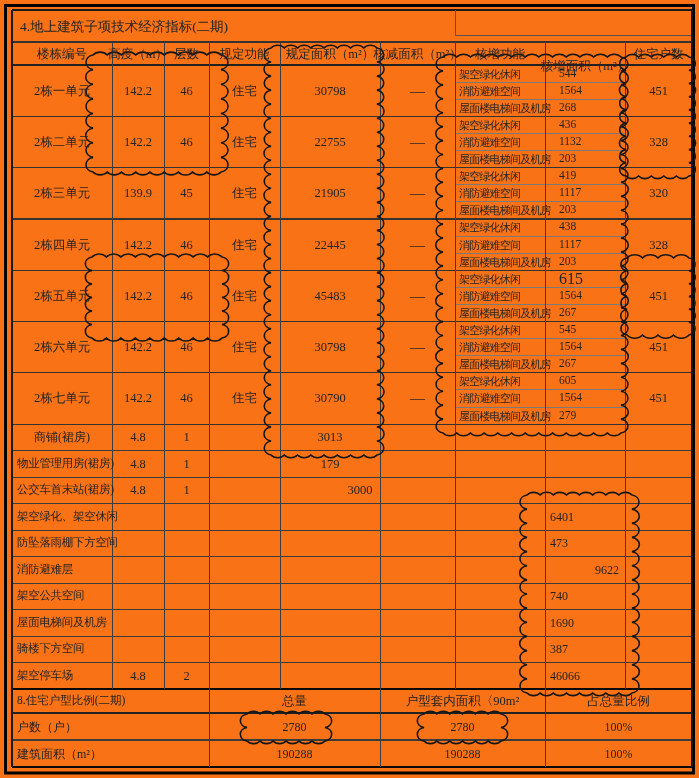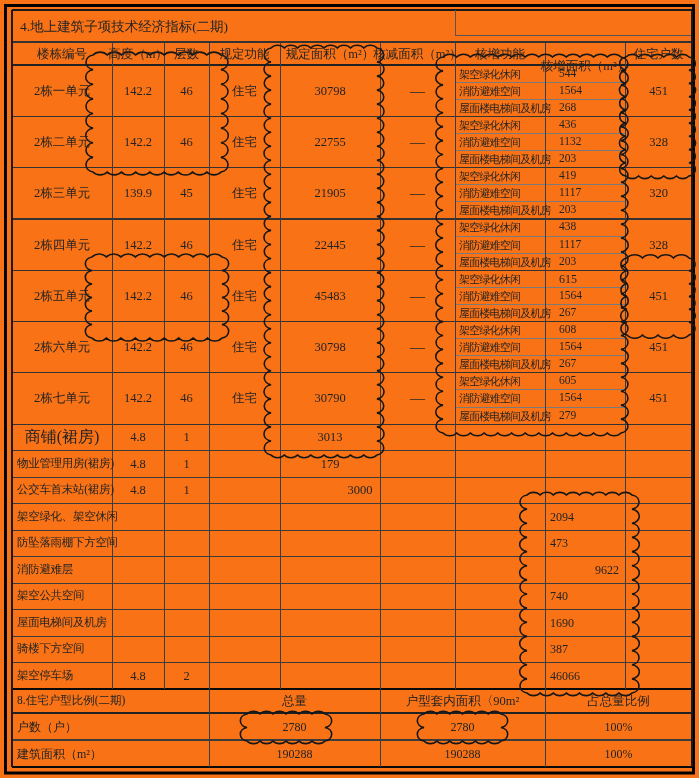--- a/index.html
+++ b/index.html
@@ -141,65 +141,65 @@
       <div class="cell l" style="left: 459px; top: 261.65px; font-size: 11px; letter-spacing: -0.8px;">屋面楼电梯间及机房</div>
       <div class="cell l" style="left: 559px; top: 261.65px; font-size: 11.5px;">203</div>
       <div class="cell c" style="left: 62px; top: 295.85px; font-size: 12.5px;">2栋五单元</div>
       <div class="cell c" style="left: 138px; top: 295.85px; font-size: 12.5px;">142.2</div>
       <div class="cell c" style="left: 186.5px; top: 295.85px; font-size: 12.5px;">46</div>
       <div class="cell c" style="left: 244.5px; top: 295.85px; font-size: 12.5px;">住宅</div>
       <div class="cell c" style="left: 330px; top: 295.85px; font-size: 12.5px;">45483</div>
       <div class="cell c" style="left: 417.5px; top: 295.85px; font-size: 15px;">—</div>
       <div class="cell c" style="left: 658.5px; top: 295.85px; font-size: 12.5px;">451</div>
       <div class="cell l" style="left: 459px; top: 278.75px; font-size: 11px; letter-spacing: -0.8px;">架空绿化休闲</div>
-      <div class="cell l" style="left: 559px; top: 278.75px; font-size: 12px;">615</div>
+      <div class="cell l" style="left: 559px; top: 278.75px; font-size: 16px;">615</div>
       <div class="cell l" style="left: 459px; top: 295.85px; font-size: 11px; letter-spacing: -0.8px;">消防避难空间</div>
       <div class="cell l" style="left: 559px; top: 295.85px; font-size: 11.5px;">1564</div>
       <div class="cell l" style="left: 459px; top: 312.95px; font-size: 11px; letter-spacing: -0.8px;">屋面楼电梯间及机房</div>
       <div class="cell l" style="left: 559px; top: 312.95px; font-size: 11.5px;">267</div>
       <div class="cell c" style="left: 62px; top: 347.15px; font-size: 12.5px;">2栋六单元</div>
       <div class="cell c" style="left: 138px; top: 347.15px; font-size: 12.5px;">142.2</div>
       <div class="cell c" style="left: 186.5px; top: 347.15px; font-size: 12.5px;">46</div>
       <div class="cell c" style="left: 244.5px; top: 347.15px; font-size: 12.5px;">住宅</div>
       <div class="cell c" style="left: 330px; top: 347.15px; font-size: 12.5px;">30798</div>
       <div class="cell c" style="left: 417.5px; top: 347.15px; font-size: 15px;">—</div>
       <div class="cell c" style="left: 658.5px; top: 347.15px; font-size: 12.5px;">451</div>
       <div class="cell l" style="left: 459px; top: 330.05px; font-size: 11px; letter-spacing: -0.8px;">架空绿化休闲</div>
-      <div class="cell l" style="left: 559px; top: 330.05px; font-size: 11.5px;">608</div>
+      <div class="cell l" style="left: 559px; top: 330.05px; font-size: 11.5px;">545</div>
       <div class="cell l" style="left: 459px; top: 347.15px; font-size: 11px; letter-spacing: -0.8px;">消防避难空间</div>
       <div class="cell l" style="left: 559px; top: 347.15px; font-size: 11.5px;">1564</div>
       <div class="cell l" style="left: 459px; top: 364.25px; font-size: 11px; letter-spacing: -0.8px;">屋面楼电梯间及机房</div>
       <div class="cell l" style="left: 559px; top: 364.25px; font-size: 11.5px;">267</div>
       <div class="cell c" style="left: 62px; top: 398.45px; font-size: 12.5px;">2栋七单元</div>
       <div class="cell c" style="left: 138px; top: 398.45px; font-size: 12.5px;">142.2</div>
       <div class="cell c" style="left: 186.5px; top: 398.45px; font-size: 12.5px;">46</div>
       <div class="cell c" style="left: 244.5px; top: 398.45px; font-size: 12.5px;">住宅</div>
       <div class="cell c" style="left: 330px; top: 398.45px; font-size: 12.5px;">30790</div>
       <div class="cell c" style="left: 417.5px; top: 398.45px; font-size: 15px;">—</div>
       <div class="cell c" style="left: 658.5px; top: 398.45px; font-size: 12.5px;">451</div>
       <div class="cell l" style="left: 459px; top: 381.35px; font-size: 11px; letter-spacing: -0.8px;">架空绿化休闲</div>
       <div class="cell l" style="left: 559px; top: 381.35px; font-size: 11.5px;">605</div>
       <div class="cell l" style="left: 459px; top: 398.45px; font-size: 11px; letter-spacing: -0.8px;">消防避难空间</div>
       <div class="cell l" style="left: 559px; top: 398.45px; font-size: 11.5px;">1564</div>
       <div class="cell l" style="left: 459px; top: 415.55px; font-size: 11px; letter-spacing: -0.8px;">屋面楼电梯间及机房</div>
       <div class="cell l" style="left: 559px; top: 415.55px; font-size: 11.5px;">279</div>
-      <div class="cell c" style="left: 62px; top: 437.35px; font-size: 16px;">商铺(裙房)</div>
+      <div class="cell c" style="left: 62px; top: 437.35px; font-size: 12px;">商铺(裙房)</div>
       <div class="cell c" style="left: 138px; top: 437.35px; font-size: 12.5px;">4.8</div>
       <div class="cell c" style="left: 186.5px; top: 437.35px; font-size: 12.5px;">1</div>
       <div class="cell c" style="left: 330px; top: 437.35px; font-size: 12.5px;">3013</div>
       <div class="cell l" style="left: 17px; top: 463.85px; font-size: 11.5px; letter-spacing: -0.3px;">物业管理用房(裙房)</div>
       <div class="cell c" style="left: 138px; top: 463.85px; font-size: 12.5px;">4.8</div>
       <div class="cell c" style="left: 186.5px; top: 463.85px; font-size: 12.5px;">1</div>
       <div class="cell c" style="left: 330px; top: 463.85px; font-size: 12.5px;">179</div>
       <div class="cell l" style="left: 17px; top: 490.35px; font-size: 11.5px; letter-spacing: -0.3px;">公交车首末站(裙房)</div>
       <div class="cell c" style="left: 138px; top: 490.35px; font-size: 12.5px;">4.8</div>
       <div class="cell c" style="left: 186.5px; top: 490.35px; font-size: 12.5px;">1</div>
       <div class="cell c" style="left: 330px; top: 490.35px; font-size: 12.5px; margin-left: 30px;">3000</div>
       <div class="cell l" style="left: 17px; top: 516.85px; font-size: 11.5px; letter-spacing: -0.3px;">架空绿化、架空休闲</div>
-      <div class="cell l" style="left: 550px; top: 516.85px; font-size: 12px;">2094</div>
+      <div class="cell l" style="left: 550px; top: 516.85px; font-size: 12px;">6401</div>
       <div class="cell l" style="left: 17px; top: 543.35px; font-size: 11.5px; letter-spacing: -0.3px;">防坠落雨棚下方空间</div>
       <div class="cell l" style="left: 550px; top: 543.35px; font-size: 12px;">473</div>
       <div class="cell l" style="left: 17px; top: 569.85px; font-size: 11.5px; letter-spacing: -0.3px;">消防避难层</div>
       <div class="cell l" style="left: 550px; top: 569.85px; font-size: 12px; margin-left: 45px;">9622</div>
       <div class="cell l" style="left: 17px; top: 596.35px; font-size: 11.5px; letter-spacing: -0.3px;">架空公共空间</div>
       <div class="cell l" style="left: 550px; top: 596.35px; font-size: 12px;">740</div>
       <div class="cell l" style="left: 17px; top: 622.85px; font-size: 11.5px; letter-spacing: -0.3px;">屋面电梯间及机房</div>
       <div class="cell l" style="left: 550px; top: 622.85px; font-size: 12px;">1690</div>
       <div class="cell l" style="left: 17px; top: 649.35px; font-size: 11.5px; letter-spacing: -0.3px;">骑楼下方空间</div>
       <div class="cell l" style="left: 550px; top: 649.35px; font-size: 12px;">387</div>

